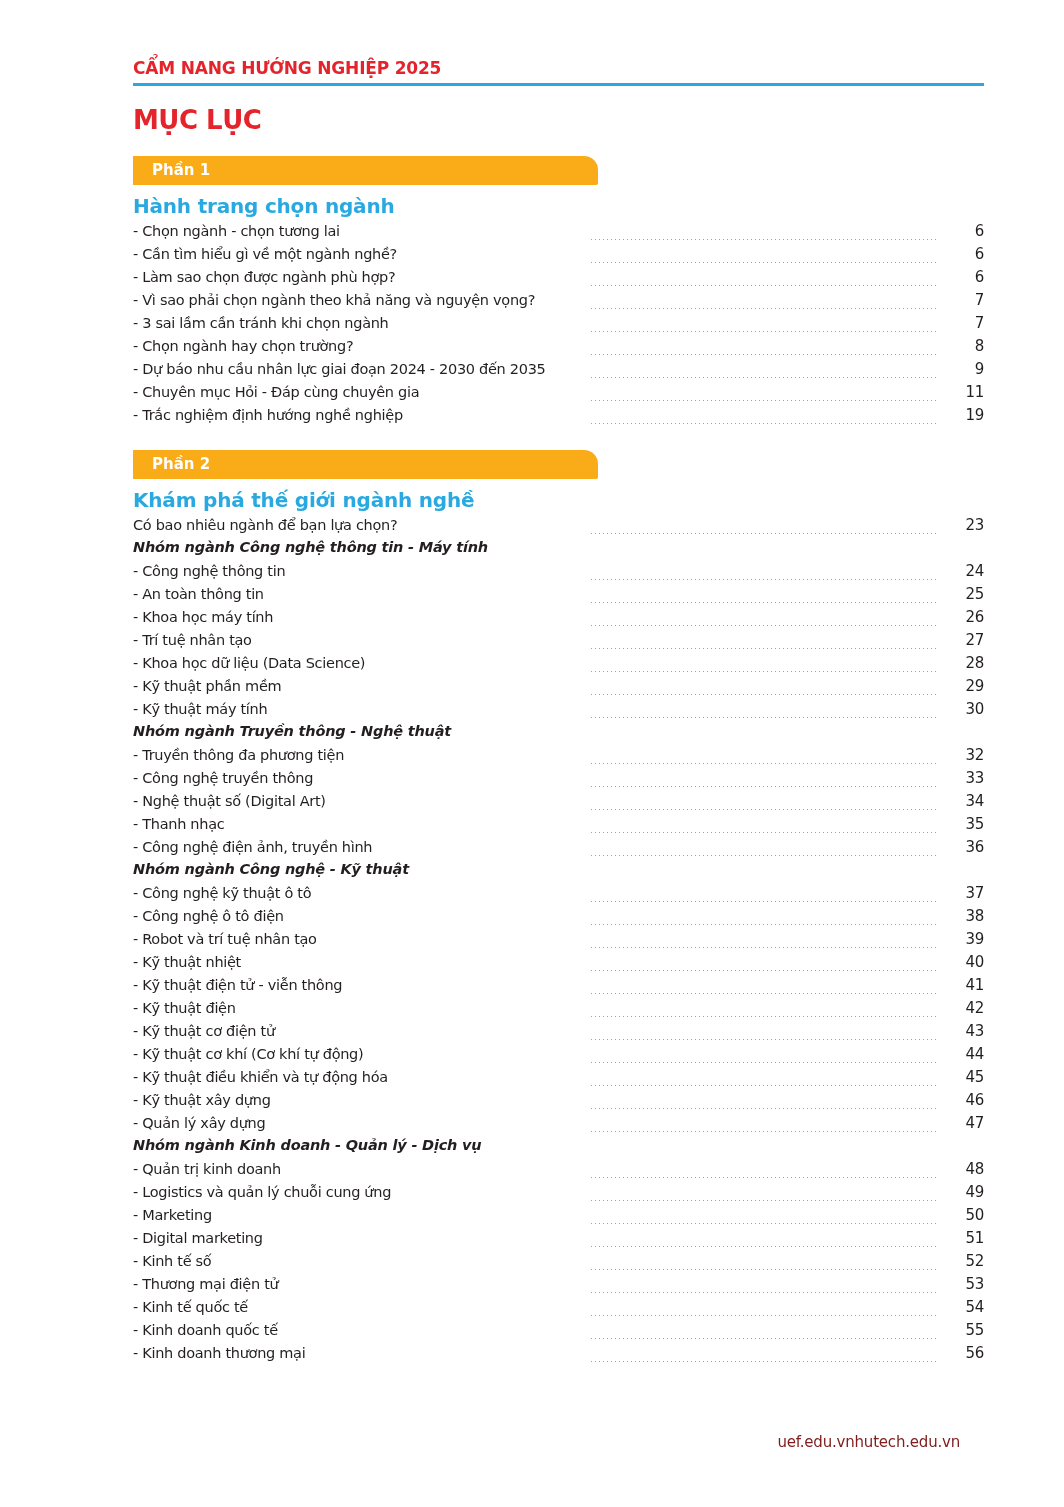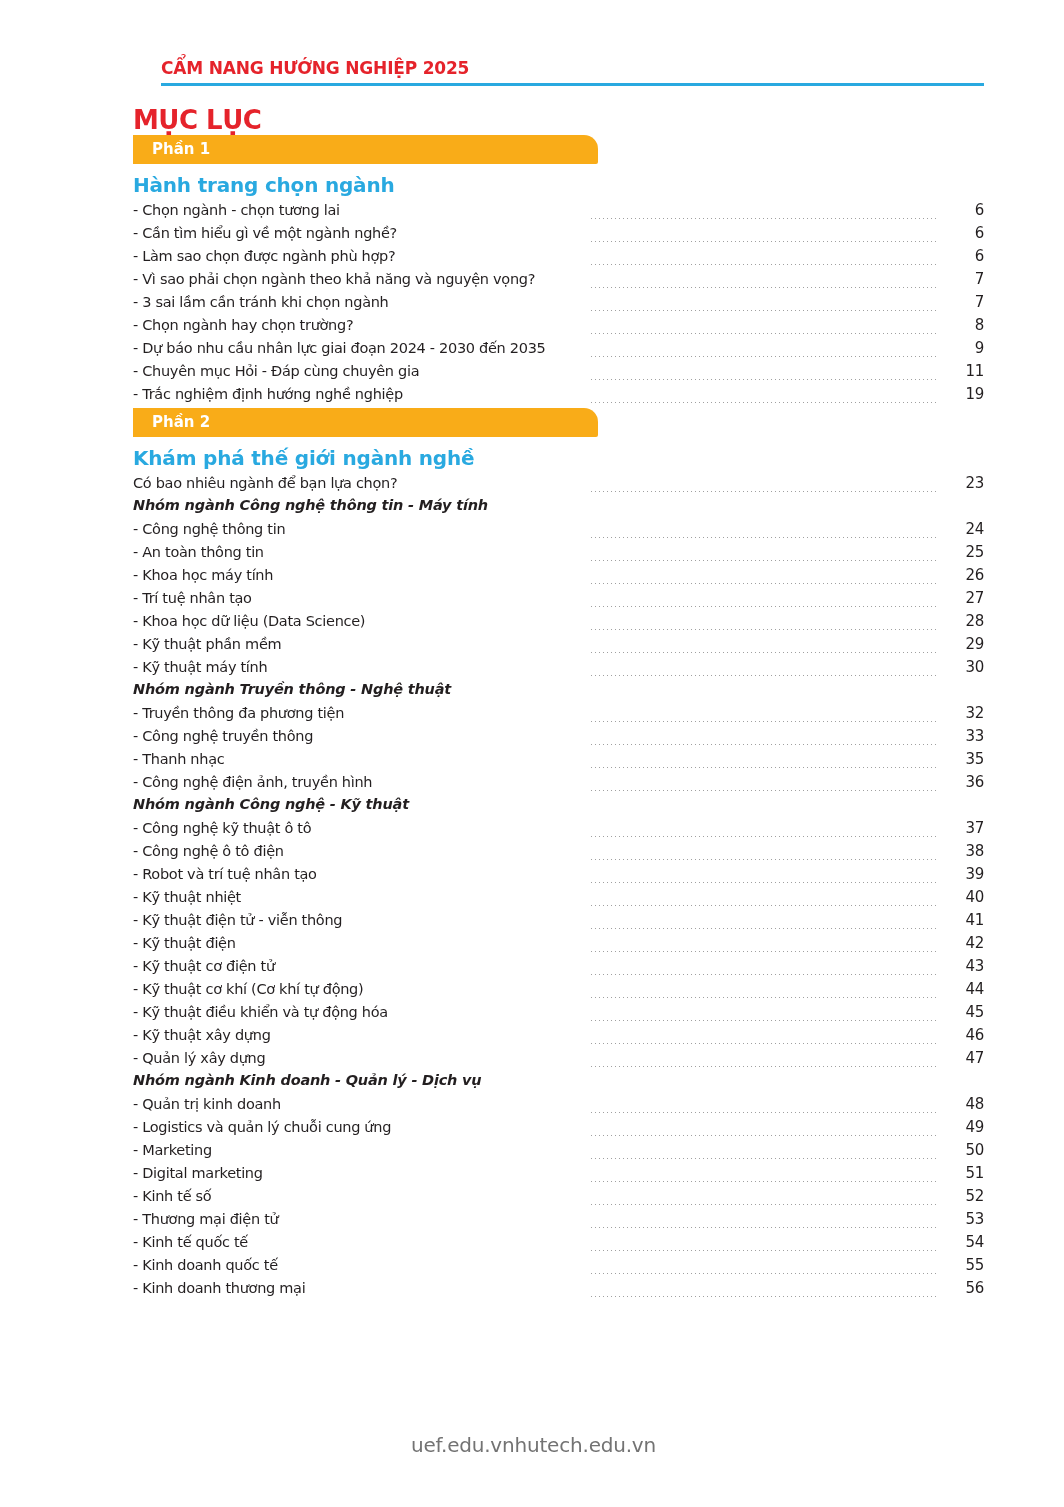--- a/index.html
+++ b/index.html
@@ -15,36 +15,35 @@
   }
   .content {
     position: absolute;
     left: 133px;
     top: 58px;
     width: 851px;
   }
   .doc-header {
     border-bottom: 3px solid #29a9e0;
     padding-bottom: 5px;
-    margin-left: 28px;
   }
   .doc-header-title {
     color: #e5232b;
     font-size: 17px;
     font-weight: bold;
     letter-spacing: -0.2px;
   }
   .page-title {
     margin-top: 19px;
     color: #e5232b;
     font-size: 26px;
     font-weight: bold;
     letter-spacing: -0.5px;
   }
-  .toc-section { }
+  .toc-section { margin-top: 21px; }
   .banner {
     width: 465px;
     height: 29px;
     line-height: 29px;
     background: #f9ac18;
     border-radius: 0 14px 2px 0;
     color: #ffffff;
     font-size: 15px;
     font-weight: bold;
     padding-left: 19px;
@@ -80,23 +79,23 @@
     flex: 0 0 30px;
     text-align: right;
     font-size: 15px;
   }
   .doc-footer {
     position: absolute;
     left: 107px;
     right: 104px;
     top: 1433px;
     display: flex;
-    justify-content: center;
-    color: #737373;
-    font-size: 20px;
+    justify-content: flex-end;
+    color: #7f1d1d;
+    font-size: 15px;
     letter-spacing: -0.2px;
   }
 </style>
 </head>
 <body>
 
 <div class="page">
   <div class="content">
 
     <div class="doc-header">
@@ -211,20 +210,25 @@
               <span class="toc-label">- Truyền thông đa phương tiện</span>
               <span class="leader"></span>
               <span class="page-num">32</span>
             </div>
             <div class="toc-row">
               <span class="toc-label">- Công nghệ truyền thông</span>
               <span class="leader"></span>
               <span class="page-num">33</span>
             </div>
             <div class="toc-row">
+              <span class="toc-label">- Nghệ thuật số (Digital Art)</span>
+              <span class="leader"></span>
+              <span class="page-num">34</span>
+            </div>
+            <div class="toc-row">
               <span class="toc-label">- Thanh nhạc</span>
               <span class="leader"></span>
               <span class="page-num">35</span>
             </div>
             <div class="toc-row">
               <span class="toc-label">- Công nghệ điện ảnh, truyền hình</span>
               <span class="leader"></span>
               <span class="page-num">36</span>
             </div>
             <div class="toc-row group">

